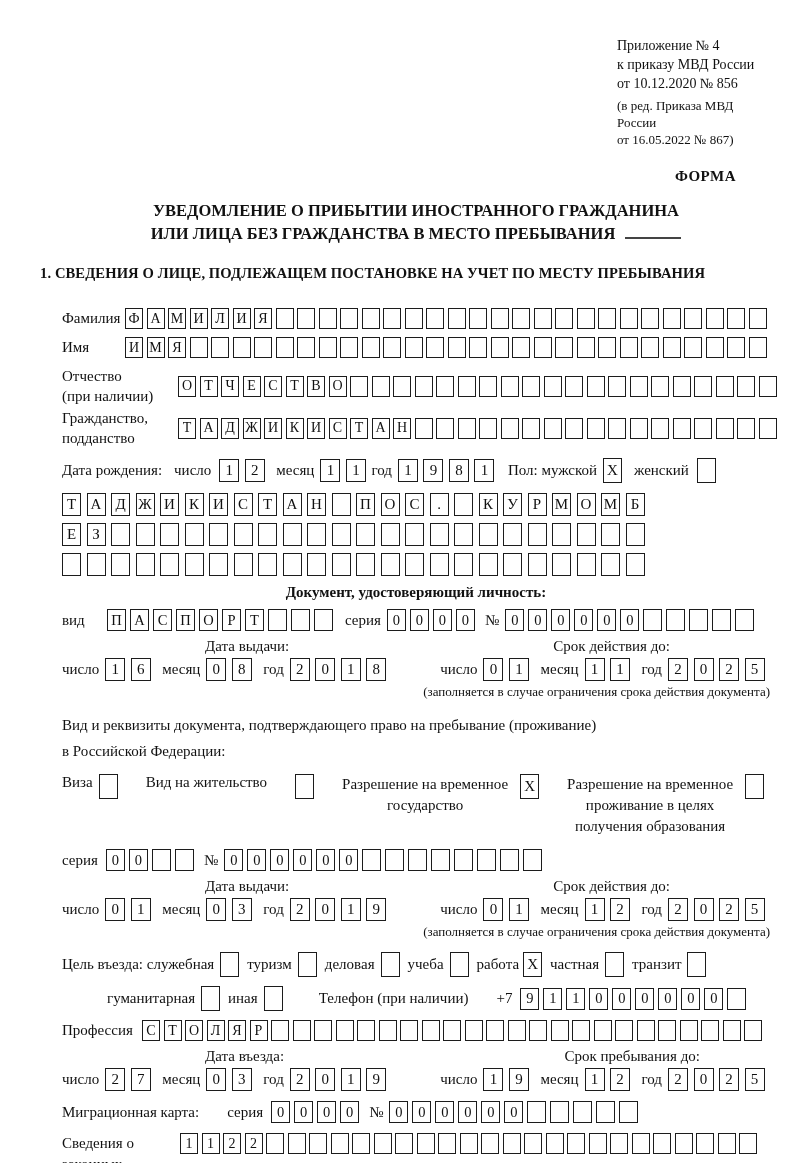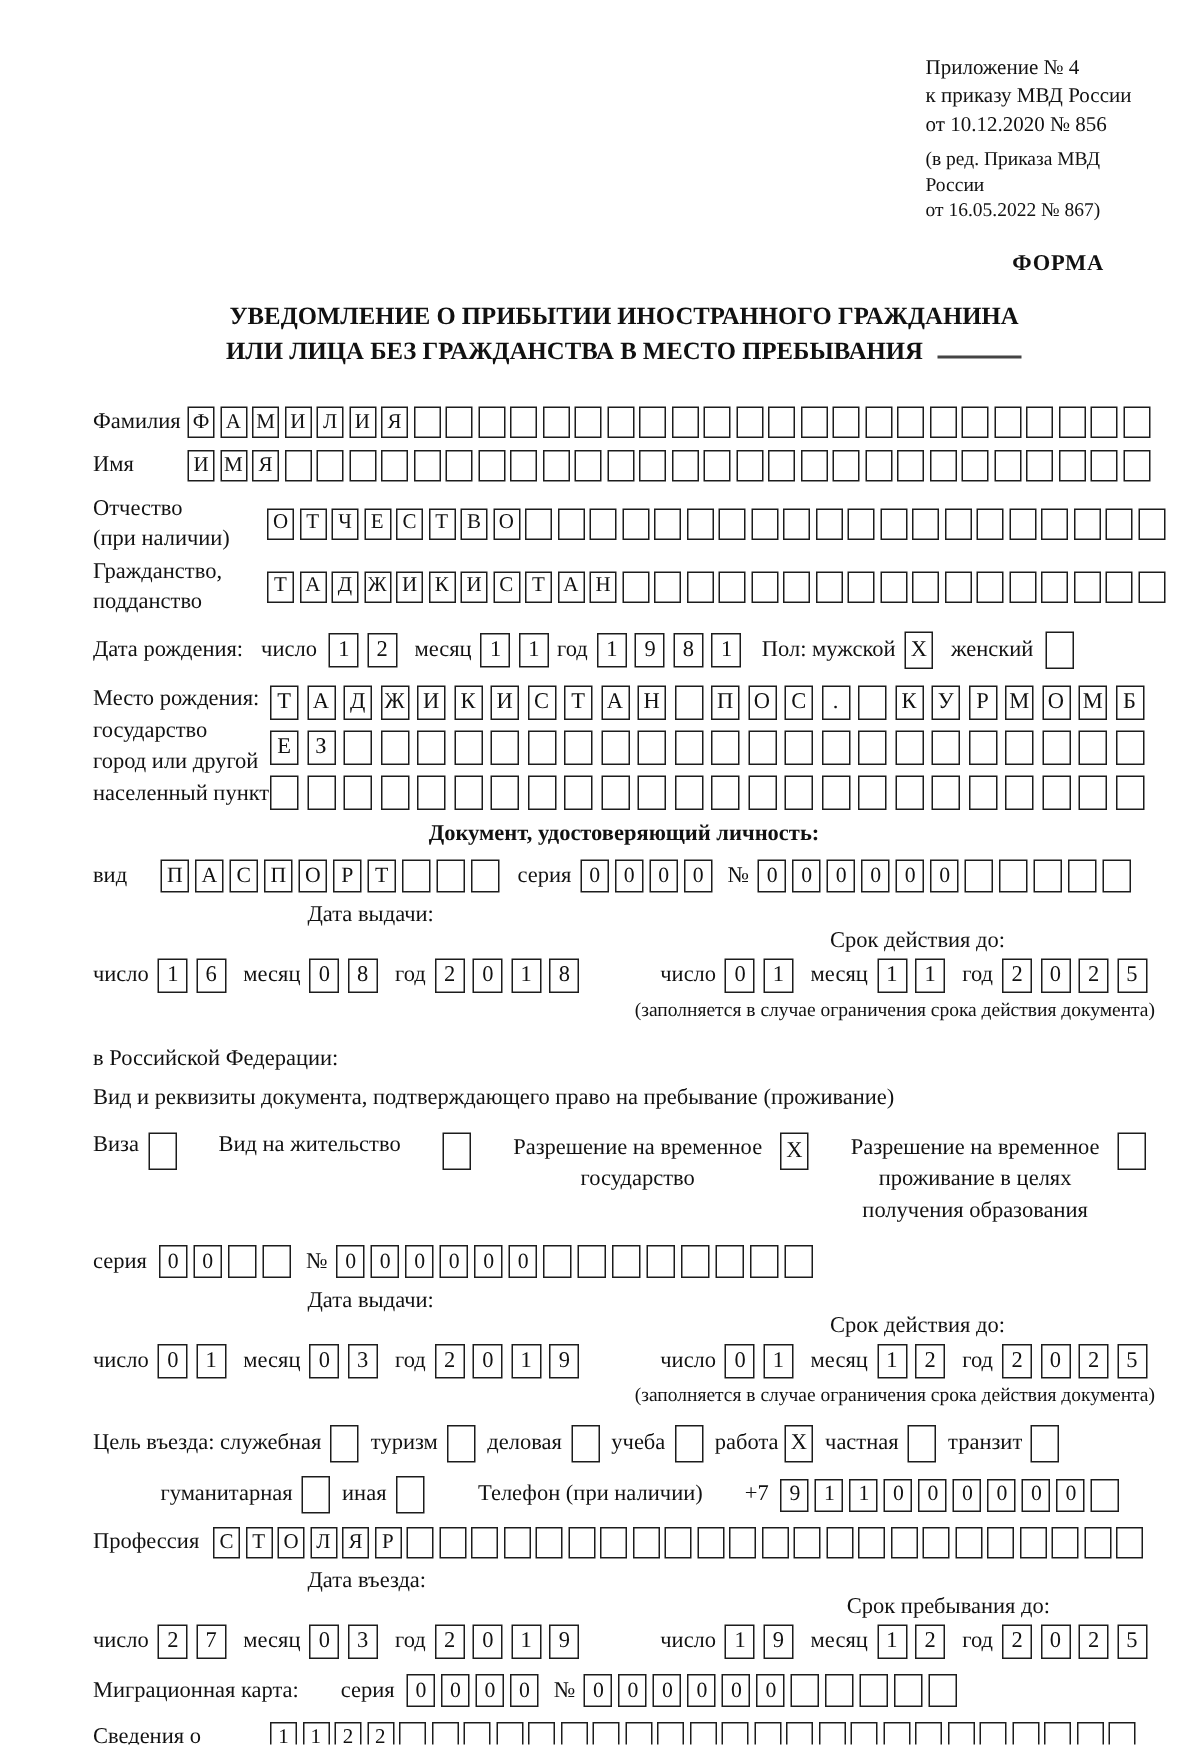--- a/index.html
+++ b/index.html
@@ -21,21 +21,21 @@
   .c-std .cell{width:18px;height:21px;margin-right:3.5px;}
   .c-md .cell{width:19px;height:22px;margin-right:4px;font-size:14.5px;}
   .c-date .cell{width:20px;height:23px;margin-right:5.5px;font-size:15px;}
   .c-wide .cell{width:19px;height:23px;margin-right:5.5px;font-size:15px;}
   .c-cb .cell{width:19px;height:25px;font-size:15px;}
   .w63{width:63px;} .w116{width:116px;} .w80{width:80px;} .w45{width:45px;}
   .w118{width:118px;line-height:21px;}
   .gap6{width:6px;flex:none;} .gap8{width:8px;flex:none;} .gap12{width:12px;flex:none;} .gap28{width:28px;flex:none;}
   .two-line{line-height:20px;}
   .doc-head{text-align:center;font-weight:bold;margin-top:8px;font-size:15px;}
-  .dates-heads{display:flex;margin-top:7px;flex-direction:column;}
+  .dates-heads{display:flex;margin-top:7px;}
   .dh-left{margin-left:143px;}
   .dh-right{margin-left:auto;margin-right:100px;}
   .date-group{display:flex;align-items:center;flex:none;}
   .date-group .lbl{margin-right:6px;}
   .date-group .mid{margin-left:6px;margin-right:6px;}
   .rgt{margin-left:auto;}
   .note{font-size:13px;text-align:right;margin-top:3px;}
   .cb-row{display:flex;align-items:flex-start;margin-top:10px;font-family:Liberation Serif, serif;}
   .cb-item{display:flex;align-items:flex-start;flex:none;}
   .cb-item .cap{text-align:center;line-height:21px;}
@@ -60,20 +60,21 @@
     </div>
   </div>
 
   <div class="forma">ФОРМА</div>
 
   <div class="title">
     <div>УВЕДОМЛЕНИЕ О ПРИБЫТИИ ИНОСТРАННОГО ГРАЖДАНИНА</div>
     <div><span>ИЛИ ЛИЦА БЕЗ ГРАЖДАНСТВА В МЕСТО ПРЕБЫВАНИЯ</span><span class="uline"></span></div>
   </div>
 
+  <div class="sec-head">1. СВЕДЕНИЯ О ЛИЦЕ, ПОДЛЕЖАЩЕМ ПОСТАНОВКЕ НА УЧЕТ ПО МЕСТУ ПРЕБЫВАНИЯ</div>
 
   <div class="frow" style="margin-top:26px">
     <span class="lbl w63">Фамилия</span>
     <span class="cells c-std">
         <span class="cell">Ф</span>
         <span class="cell">А</span>
         <span class="cell">М</span>
         <span class="cell">И</span>
         <span class="cell">Л</span>
         <span class="cell">И</span>
@@ -243,26 +244,20 @@
       </span>
     <span class="gap12"></span>
     <span class="lbl">женский</span>
       <span class="gap8"></span>
     <span class="cells c-cb">
         <span class="cell"></span>
       </span>
   </div>
 
   <div class="frow top" style="margin-top:10px">
-    <span class="lbl w118">
-      <span>Место рождения:</span><br>
-      <span>государство</span><br>
-      <span>город или другой</span><br>
-      <span>населенный пункт</span>
-    </span>
     <span>
       <span class="cells c-wide" style="display:flex;margin-bottom:7px">
           <span class="cell">Т</span>
           <span class="cell">А</span>
           <span class="cell">Д</span>
           <span class="cell">Ж</span>
           <span class="cell">И</span>
           <span class="cell">К</span>
           <span class="cell">И</span>
           <span class="cell">С</span>
@@ -419,22 +414,22 @@
           <span class="cell">2</span>
           <span class="cell">0</span>
           <span class="cell">2</span>
           <span class="cell">5</span>
         </span>
     </span>
   </div>
   <div class="note">(заполняется в случае ограничения срока действия документа)</div>
 
   <div class="intro">
+    <div>Вид и реквизиты документа, подтверждающего право на пребывание (проживание)</div>
     <div>в Российской Федерации:</div>
-    <div>Вид и реквизиты документа, подтверждающего право на пребывание (проживание)</div>
   </div>
 
   <div class="cb-row">
     <span class="cb-item">
       <span class="lbl">Виза</span>
         <span class="gap6"></span>
       <span class="cells c-cb">
           <span class="cell"></span>
         </span>
     </span>

